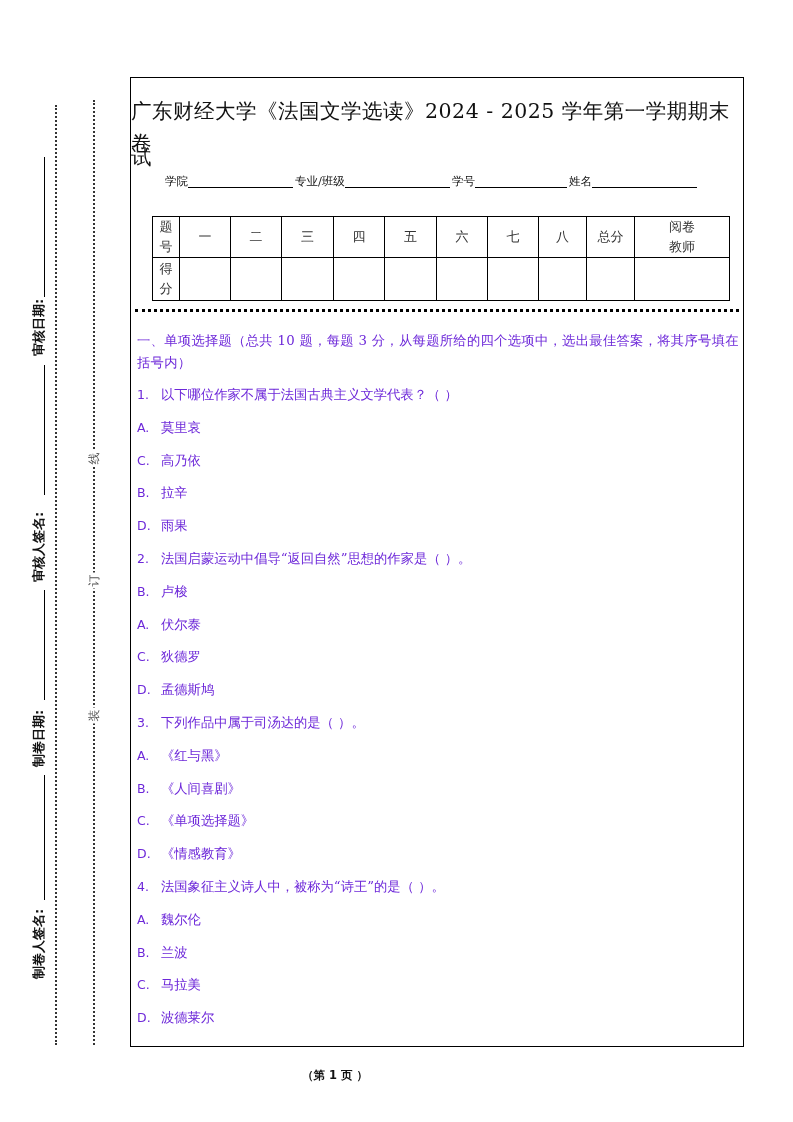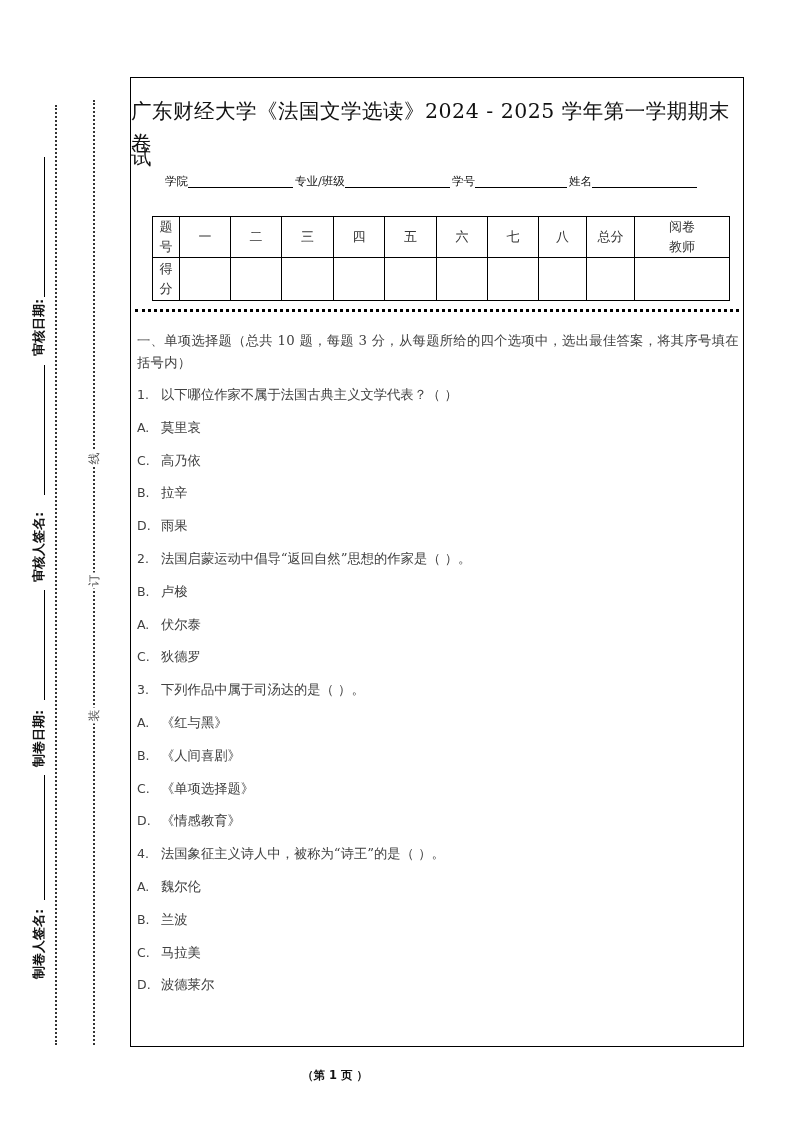--- a/index.html
+++ b/index.html
@@ -57,21 +57,21 @@
     .rowhead { font-size: 13px; line-height: 20px; }
 
     .dot-sep {
       position: absolute; left: 4px; right: 4px; top: 231px; height: 0;
       border-top: 3px dotted #000;
     }
 
     
     .content {
       position: absolute; left: 6px; top: 252px; right: 4px;
-      font-family: "DejaVu Serif", serif; font-size: 13.3px; color: #404040;
+      font-family: "DejaVu Serif", serif; font-size: 13.3px; color: #6d28d9;
     }
     .section-head { line-height: 22px; margin: 0 0 10px 0; letter-spacing: 0.3px; }
     .q-line { height: 32.8px; line-height: 22px; white-space: nowrap; }
     .q-num, .opt-key { font-family: "DejaVu Sans", sans-serif; font-size: 12.5px; display: inline-block; width: 24px; }
 
     
     .footer {
       position: absolute; top: 1068px; left: 0; width: 670px; text-align: center;
       font-family: "DejaVu Sans", sans-serif; font-weight: bold; font-size: 11.5px;
     }
@@ -163,20 +163,21 @@
     <div class="q-line"><span class="q-num">1.</span><span>以下哪位作家不属于法国古典主义文学代表？（   ）</span></div>
     <div class="q-line"><span class="opt-key">A.</span><span>莫里哀</span></div>
     <div class="q-line"><span class="opt-key">C.</span><span>高乃依</span></div>
     <div class="q-line"><span class="opt-key">B.</span><span>拉辛</span></div>
     <div class="q-line"><span class="opt-key">D.</span><span>雨果</span></div>
 
     <div class="q-line"><span class="q-num">2.</span><span>法国启蒙运动中倡导“返回自然”思想的作家是（   ）。</span></div>
     <div class="q-line"><span class="opt-key">B.</span><span>卢梭</span></div>
     <div class="q-line"><span class="opt-key">A.</span><span>伏尔泰</span></div>
     <div class="q-line"><span class="opt-key">C.</span><span>狄德罗</span></div>
+    <div class="q-line"><span class="opt-key">D.</span><span>孟德斯鸠</span></div>
 
     <div class="q-line"><span class="q-num">3.</span><span>下列作品中属于司汤达的是（   ）。</span></div>
     <div class="q-line"><span class="opt-key">A.</span><span>《红与黑》</span></div>
     <div class="q-line"><span class="opt-key">B.</span><span>《人间喜剧》</span></div>
     <div class="q-line"><span class="opt-key">C.</span><span>《单项选择题》</span></div>
     <div class="q-line"><span class="opt-key">D.</span><span>《情感教育》</span></div>
 
     <div class="q-line"><span class="q-num">4.</span><span>法国象征主义诗人中，被称为“诗王”的是（   ）。</span></div>
     <div class="q-line"><span class="opt-key">A.</span><span>魏尔伦</span></div>
     <div class="q-line"><span class="opt-key">B.</span><span>兰波</span></div>

